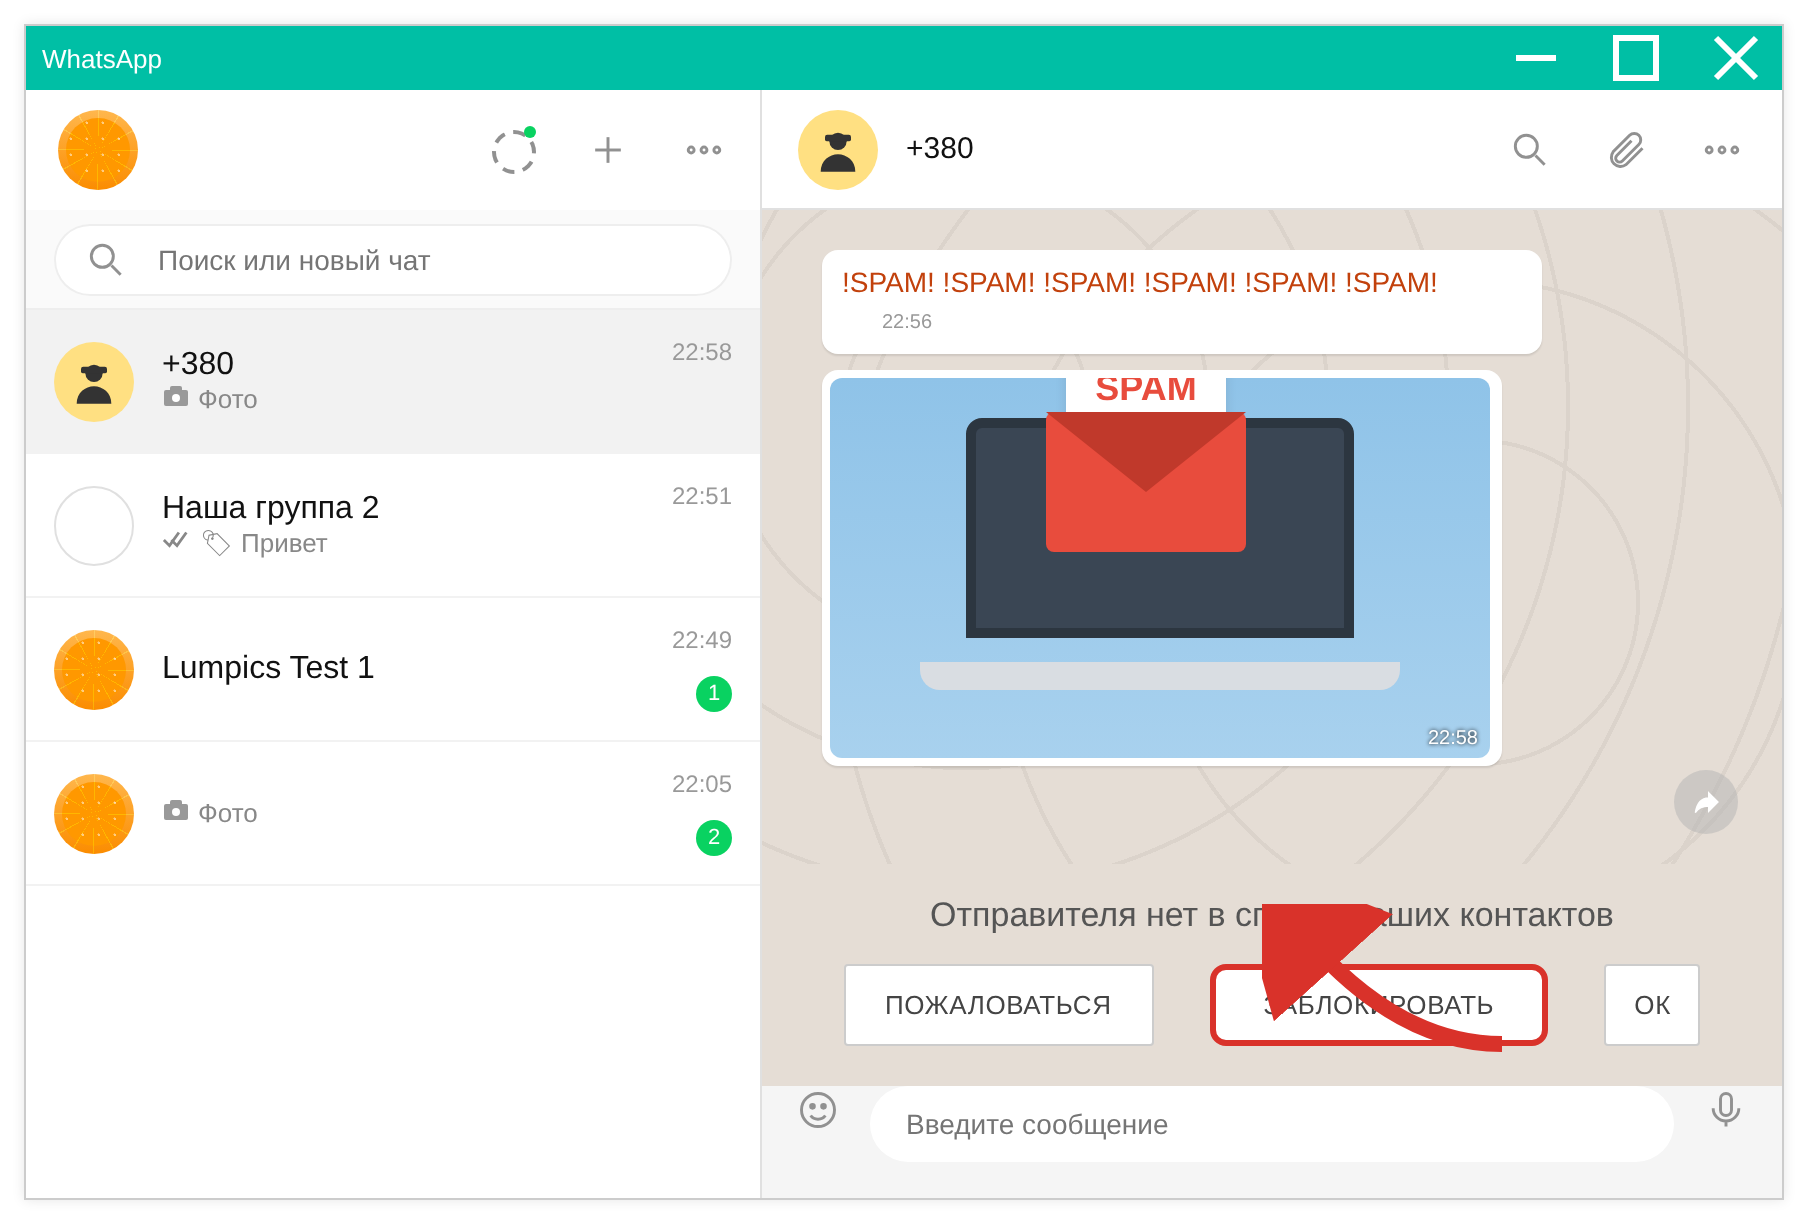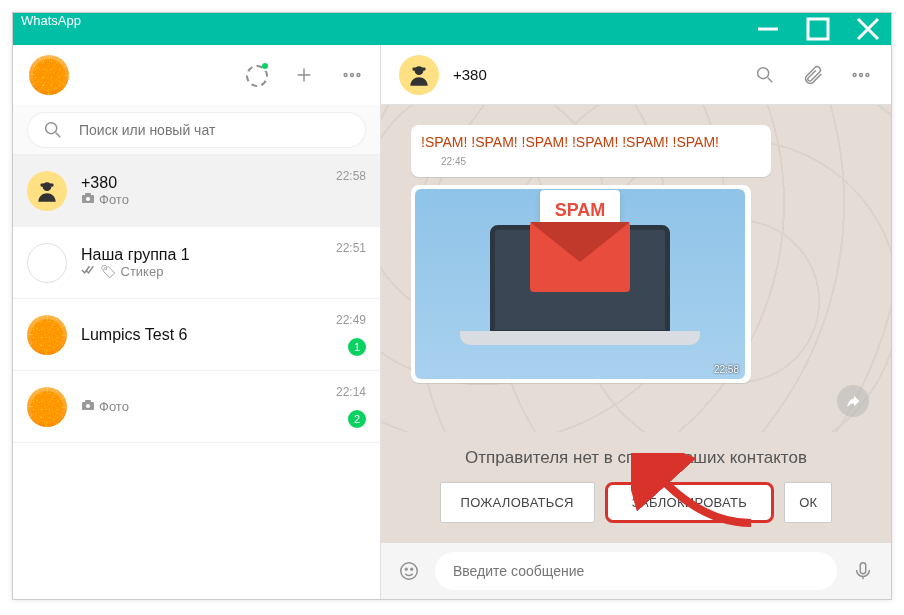--- a/index.html
+++ b/index.html
@@ -1,18 +1,18 @@
 <!DOCTYPE html>
 <html><head>
 <meta charset="utf-8">
 <style>
 *{box-sizing:border-box;margin:0;padding:0;font-family:"Segoe UI",Arial,sans-serif}
 body{background:#fff;width:904px;height:615px;overflow:hidden}
 .window{width:880px;height:588px;margin:12px;border:1px solid #ccc;background:#fff;display:flex;flex-direction:column;box-shadow:0 0 6px rgba(0,0,0,.1)}
-.titlebar{height:32px;background:#00bfa5;display:flex;justify-content:space-between;padding:0 8px;color:#fff}
+.titlebar{height:32px;background:#00bfa5;display:flex;align-items:center;justify-content:space-between;padding:0 8px;color:#fff}
 .title-text{font-size:13px}
 .win-controls{display:flex;gap:20px;align-items:center}
 .win-btn{width:30px;height:32px;display:flex;align-items:center;justify-content:center;color:#fff;cursor:pointer}
 .win-btn svg{stroke:#fff;fill:none;stroke-width:1.2}
 .body{flex:1;display:flex;min-height:0}
 .sidebar{width:368px;display:flex;flex-direction:column;border-right:1px solid #e0e0e0;background:#fff}
 .sb-header{height:60px;display:flex;align-items:center;justify-content:space-between;padding:0 16px;background:#fff}
 .avatar{width:40px;height:40px;border-radius:50%;background:#ffa726;display:flex;align-items:center;justify-content:center;overflow:hidden}
 .avatar.orange::before{content:"";width:32px;height:32px;border-radius:50%;background:radial-gradient(circle at 30% 30%,#ffcc80 8%,transparent 9%) 0 0/8px 8px,#ff9800}
 .avatar.orange{background:linear-gradient(#ffb74d,#fb8c00);position:relative}
@@ -45,34 +45,34 @@
 .contact-status{font-size:12px;color:#777}
 .main-icons{display:flex;gap:24px}
 .messages{flex:1;padding:20px 60px 10px 30px;overflow:auto;background:#e5ddd5;position:relative}
 .bg-pattern{position:absolute;inset:0;opacity:.04;background:repeating-radial-gradient(circle at 20% 30%,#000 0 2px,transparent 2px 60px),repeating-radial-gradient(circle at 70% 60%,#000 0 2px,transparent 2px 80px)}
 .bubble{background:#fff;border-radius:8px;padding:8px 10px;max-width:360px;position:relative;box-shadow:0 1px 1px rgba(0,0,0,.1);margin-bottom:8px}
 .bubble .txt{font-size:14px;color:#c2410c}
 .bubble .tm{font-size:10px;color:#999;text-align:right;margin-left:20px}
 .img-bubble{padding:4px;max-width:340px}
 .img-bubble .spam-img{width:330px;height:190px;border-radius:6px;background:linear-gradient(#8fc3e8,#a8d1ee);display:flex;align-items:center;justify-content:center;position:relative;overflow:hidden}
 .laptop{width:240px;height:150px;position:relative}
-.laptop-screen{width:180px;height:110px;background:#3a4654;border-radius:8px 8px 0 0;margin:16px auto;border:5px solid #2c3640;position:relative}
+.laptop-screen{width:194px;height:110px;background:#3a4654;border-radius:8px 8px 0 0;margin:0 auto;border:5px solid #2c3640;position:relative}
 .laptop-base{width:240px;height:14px;background:#d9dde2;border-radius:0 0 10px 10px;position:absolute;bottom:14px;left:0}
 .envelope{width:100px;height:70px;background:#e84c3d;position:absolute;top:-8px;left:35px;border-radius:4px}
 .envelope::before{content:"";position:absolute;top:0;left:0;border-left:50px solid transparent;border-right:50px solid transparent;border-top:40px solid #c0392b}
 .paper{width:80px;height:70px;background:#fff;position:absolute;top:-40px;left:45px;border-radius:4px;display:flex;align-items:flex-start;justify-content:center;padding-top:10px;color:#e84c3d;font-weight:700;font-size:18px;box-shadow:0 2px 6px rgba(0,0,0,.1)}
 .img-bubble .tm{position:absolute;bottom:8px;right:12px;color:#fff;font-size:10px;text-shadow:0 0 2px #000}
 .fwd{position:absolute;right:22px;top:280px;width:32px;height:32px;border-radius:50%;background:rgba(180,180,180,.5);display:flex;align-items:center;justify-content:center}
 .fwd svg{stroke:#fff;fill:#fff}
 .unknown-banner{background:#e5ddd5;padding:16px 40px 20px;text-align:center}
 .unknown-text{font-size:17px;color:#555;margin-bottom:14px}
-.banner-btns{display:flex;justify-content:center;gap:10px;align-items:flex-end}
+.banner-btns{display:flex;justify-content:center;gap:28px;align-items:flex-end}
 .btn{background:#fff;border:1px solid #ccc;padding:12px 20px;font-size:13px;color:#444;cursor:pointer;letter-spacing:.3px;border-radius:2px}
 .btn.highlight{border:3px solid #d9322a;border-radius:8px;padding:10px 24px}
-.composer{height:56px;background:#f5f5f5;display:flex;align-items:center;padding:0 16px;gap:14px}
+.composer{height:56px;background:#f5f5f5;display:flex;align-items:flex-start;padding:0 16px;gap:14px}
 .composer input{flex:1;height:38px;border-radius:19px;border:none;padding:0 18px;font-size:14px;outline:none;color:#666}
 .arrow-callout{position:absolute;bottom:62px;right:130px;pointer-events:none}
 .arrow-callout svg{width:130px;height:80px}
 .avatar.agent{background:#ffe082;display:flex;align-items:center;justify-content:center}
 .avatar.agent svg{width:26px;height:26px}
 .cam-ic svg{width:14px;height:12px;fill:#999}
 .status-ic{width:24px;height:24px;position:relative}
 .status-ic::before{content:"";position:absolute;width:18px;height:18px;border:2px dashed #919191;border-radius:50%;top:2px;left:2px}
 .status-ic::after{content:"";position:absolute;width:6px;height:6px;background:#09d261;border-radius:50%;top:0;right:0}
 </style>
@@ -162,51 +162,51 @@
         </div>
 
         <div class="chat">
           <div class="avatar win">
               <span></span>
               <span></span>
               <span></span>
               <span></span>
             </div>
           <div class="meta">
-            <div class="name">Наша группа 1</div>
+            <div class="name">Наша группа 2</div>
             <div class="prev"><span class="checks"><svg viewBox="0 0 16 12">
                     <polyline points="1,6 4,9 9,2"></polyline>
                     <polyline points="5,6 8,9 13,2"></polyline>
-                  </svg></span>🏷 <span>Стикер</span></div>
+                  </svg></span>🏷 <span>Привет</span></div>
           </div>
           <div class="time">22:51</div>
         </div>
 
         <div class="chat">
           <div class="avatar orange"></div>
           <div class="meta">
-            <div class="name">Lumpics Test 6</div>
+            <div class="name">Lumpics Test 1</div>
           </div>
           <div class="time">22:49</div>
           <div class="badge">1</div>
         </div>
 
         <div class="chat">
           <div class="avatar orange"></div>
           <div class="meta">
             <div class="prev">
                 <span class="cam-ic"><svg viewBox="0 0 14 12">
                     <rect x="1" y="3" width="12" height="8" rx="1"></rect>
                     <rect x="4" y="1" width="6" height="3" rx="1"></rect>
                     <circle cx="7" cy="7" r="2" fill="#fff"></circle>
                   </svg></span>
                 <span>Фото</span>
               </div>
           </div>
-          <div class="time">22:14</div>
+          <div class="time">22:05</div>
           <div class="badge">2</div>
         </div>
       </div>
     </div>
 
     <div class="main">
       <div class="main-header">
         <div class="avatar agent">
             <svg viewBox="0 0 24 24">
               <circle cx="12" cy="8" r="4" fill="#333"></circle>
@@ -236,21 +236,21 @@
                 <circle cx="19" cy="12" r="1.6"></circle>
               </svg>
             </div>
         </div>
       </div>
 
       <div class="messages">
         <div class="bg-pattern"></div>
         <div class="bubble">
           <span class="txt">!SPAM! !SPAM! !SPAM! !SPAM! !SPAM! !SPAM!</span>
-          <span class="tm">22:45</span>
+          <span class="tm">22:56</span>
         </div>
         <div class="bubble img-bubble">
           <div class="spam-img">
             <div class="laptop">
               <div class="laptop-screen">
                 <div class="paper">SPAM</div>
                 <div class="envelope"></div>
               </div>
               <div class="laptop-base"></div>
             </div>

